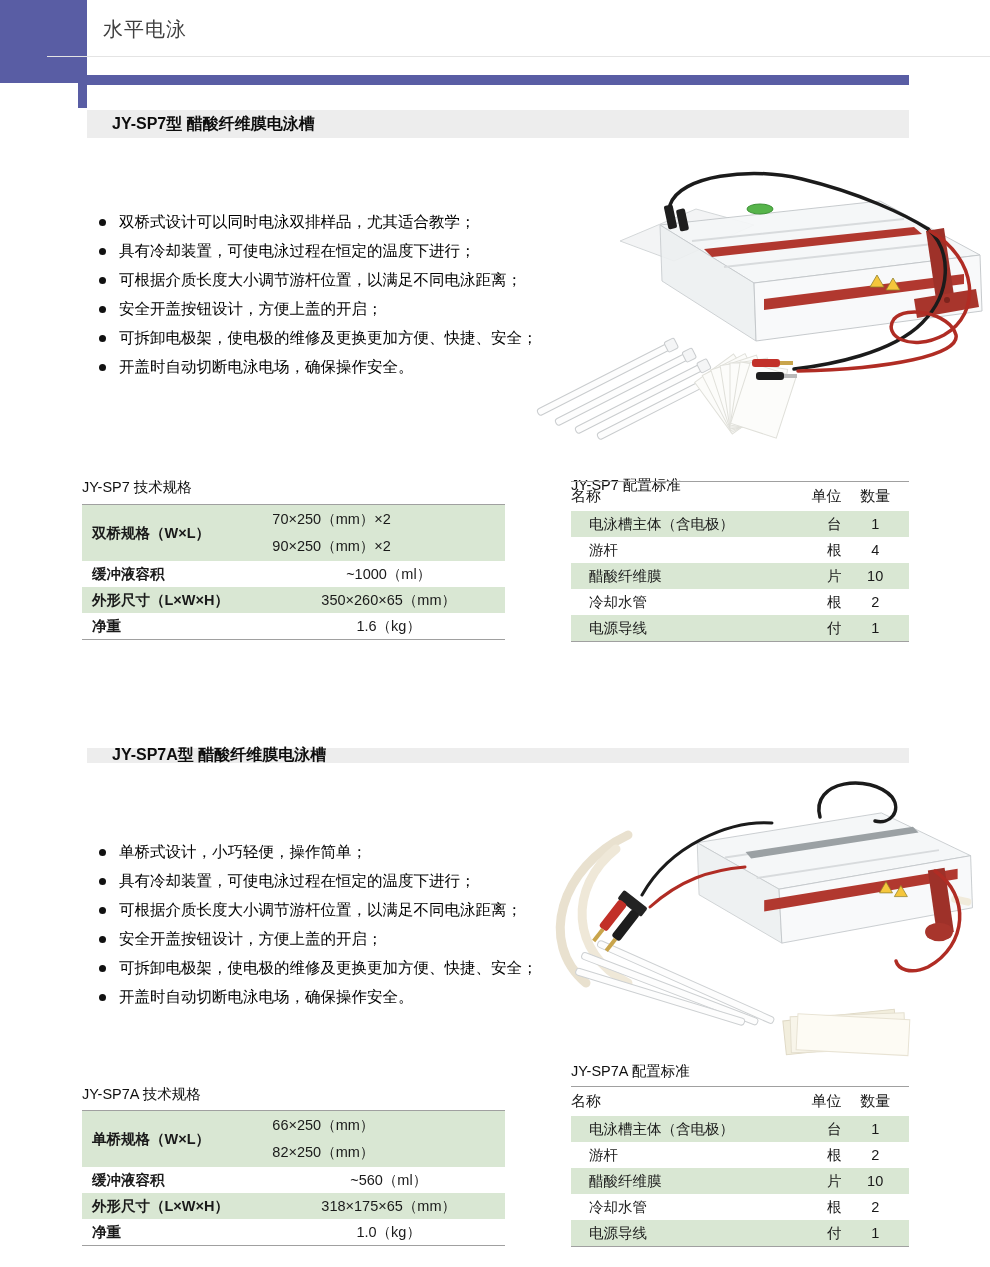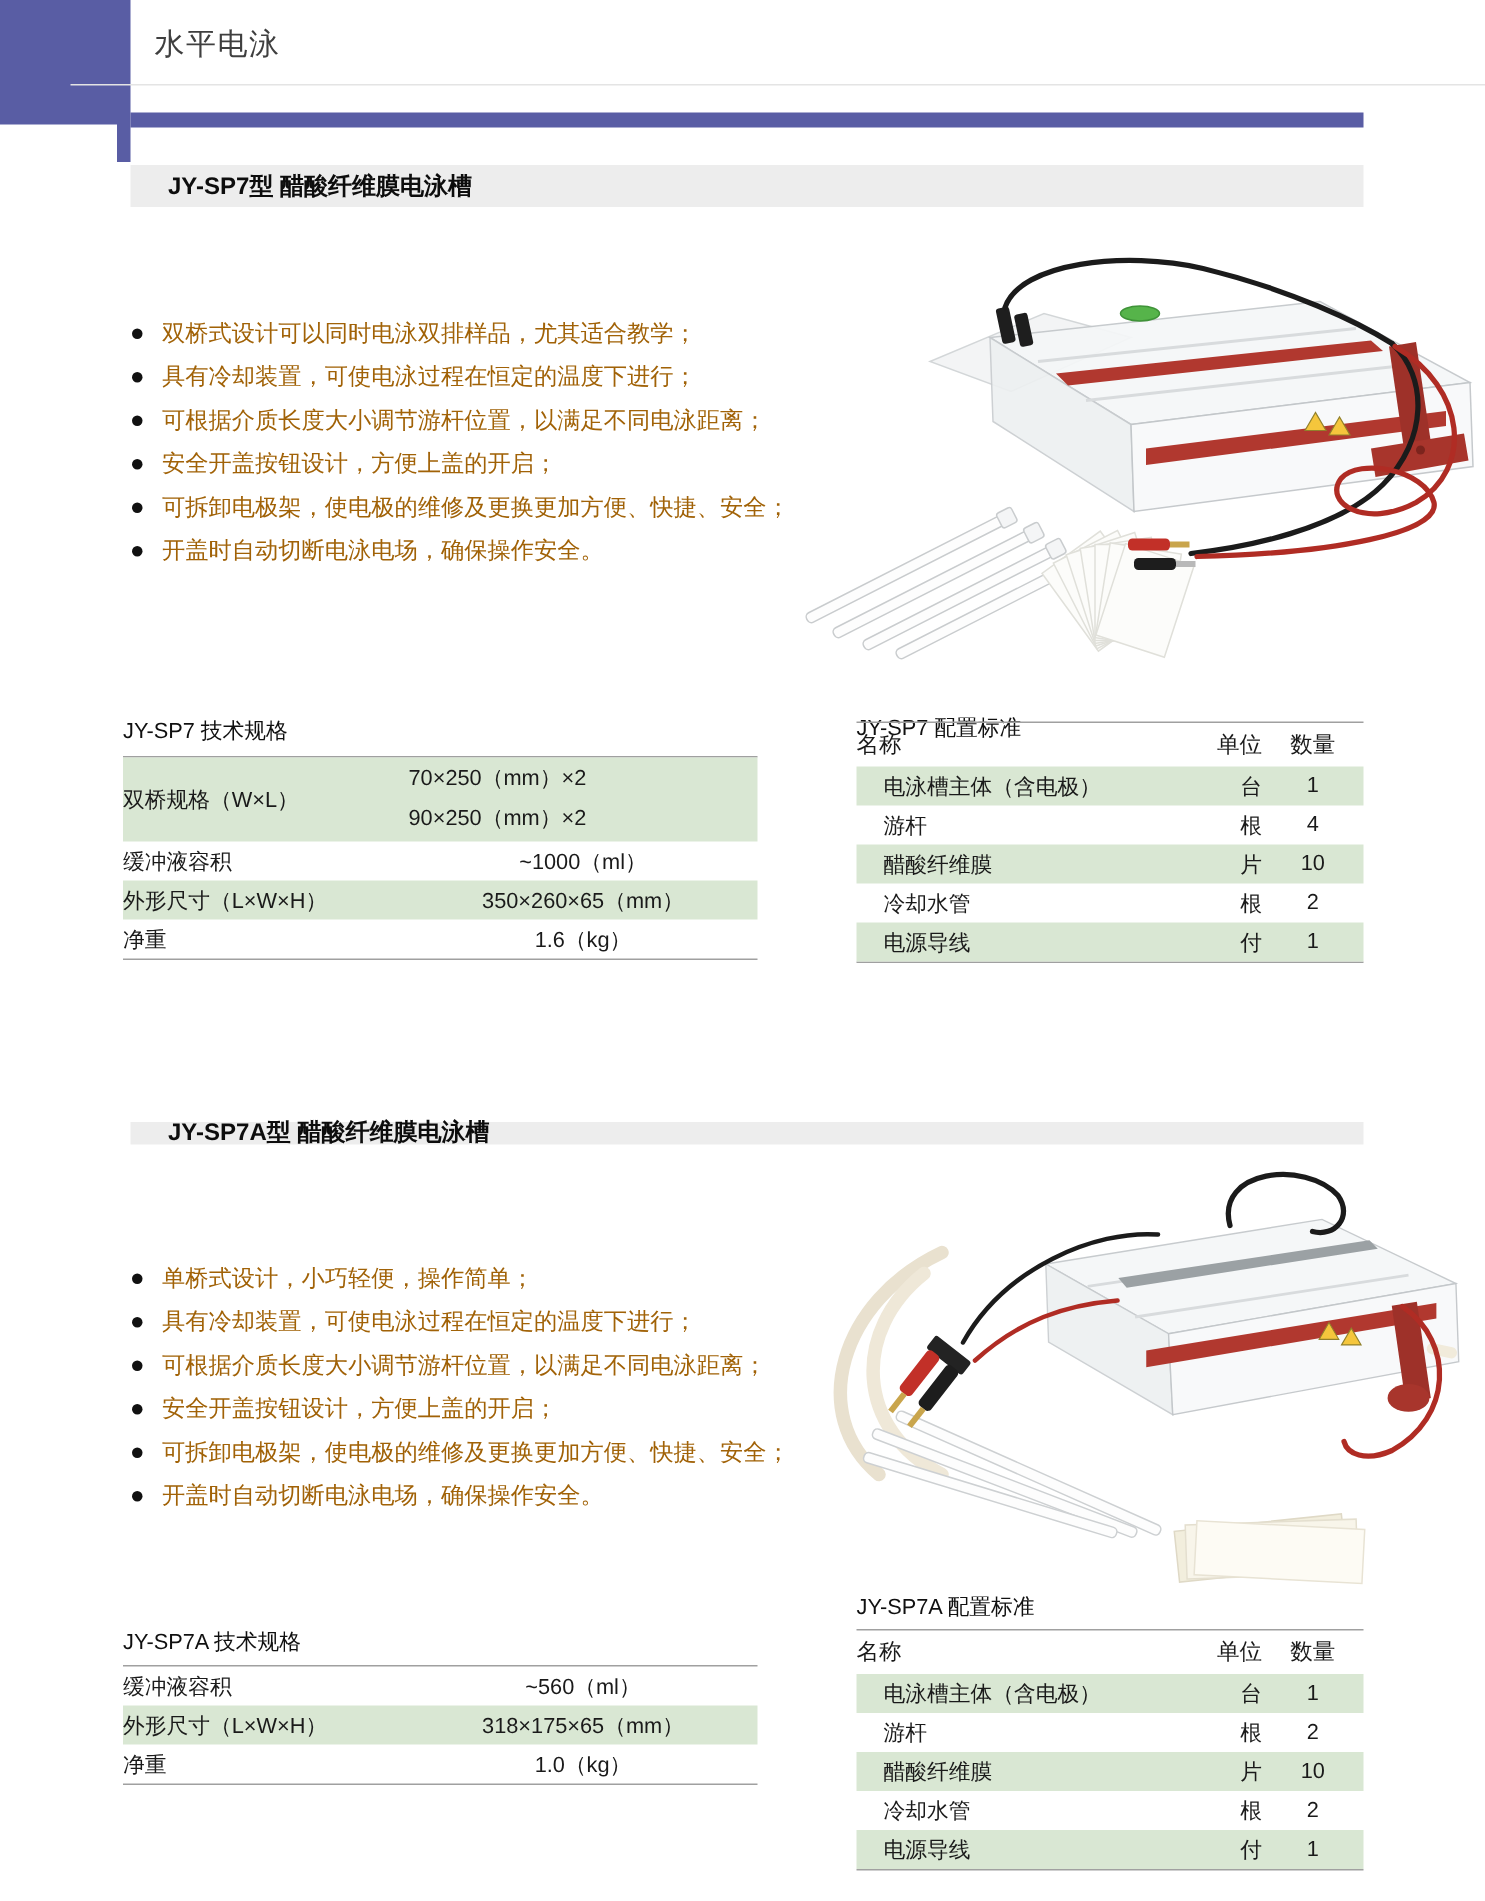--- a/index.html
+++ b/index.html
@@ -12,35 +12,35 @@
   .purple-vstrip{position:absolute;left:78px;top:0;width:9px;height:108px;background:#595da4;}
   .purple-hbar{position:absolute;left:87px;top:75px;width:822px;height:10px;background:#595da4;}
   .thin-rule{position:absolute;left:47px;top:56px;width:943px;height:1px;background:#e4e4e4;}
   .page-title{position:absolute;left:103px;top:16px;margin:0;font-size:20px;font-weight:normal;color:#3f3f3f;letter-spacing:1px;}
   
   .section-bar{position:absolute;left:87px;width:822px;background:#ededed;display:flex;align-items:center;
     box-sizing:border-box;padding-left:25px;font-size:16px;font-weight:bold;color:#0d0d0d;}
   .s1{top:110px;height:28px;}
   .s2{top:748px;height:15px;}
   
-  .bullets{position:absolute;left:88px;width:470px;margin:0;padding:0;list-style:none;font-size:15.5px;color:#a16207;text-align:center;}
+  .bullets{position:absolute;left:99px;width:470px;margin:0;padding:0;list-style:none;font-size:15.5px;color:#000000;text-align:center;}
   .b1{top:208px;} .b2{top:838px;}
   .bullets li{height:29px;display:flex;align-items:center;}
   .dot{width:7px;height:7px;border-radius:50%;background:#111;margin-right:13px;flex:none;}
   
   .tbl-title{position:absolute;font-size:14.5px;color:#101010;}
   .spec-t1{left:82px;top:478px;} .cfg-t1{left:571px;top:476px;}
   .spec-t2{left:82px;top:1085px;} .cfg-t2{left:571px;top:1062px;}
   
   .spec-table{position:absolute;left:82px;width:423px;border-top:1px solid #a0a0a0;border-bottom:1px solid #a0a0a0;font-size:14.5px;}
   .st1{top:504px;} .st2{top:1110px;}
   .srow{display:flex;align-items:center;height:26px;}
   .srow.tall{height:56px;}
   .srow.green{background:#d9e7d3;}
-  .slabel{width:45%;box-sizing:border-box;}
+  .slabel{width:45%;padding-left:10px;box-sizing:border-box;font-weight:bold;}
   .sval{width:55%;text-align:center;}
   .svals{width:55%;text-align:left;display:flex;flex-direction:column;justify-content:center;}
   .svals div{line-height:27px;}
   
   .cfg-table{position:absolute;left:571px;width:338px;border-top:1px solid #a0a0a0;border-bottom:1px solid #a0a0a0;font-size:14.5px;}
   .ct1{top:481px;} .ct2{top:1086px;}
   .crow{display:flex;align-items:center;height:26px;}
   .crow.chead{height:29px;font-size:15px;}
   .crow.green{background:#d9e7d3;}
   .c1{width:50%;padding-left:18px;box-sizing:border-box;}
@@ -284,20 +284,27 @@
   </g>
   <g transform="translate(262,238)">
     <rect x="0" y="8" width="112" height="34" transform="rotate(-6)" fill="#f2eedd" stroke="#dfd9c6"></rect>
     <rect x="8" y="4" width="114" height="36" transform="rotate(-2)" fill="#f8f5ea" stroke="#e4dfcf"></rect>
     <rect x="16" y="0" width="112" height="36" transform="rotate(3)" fill="#fdfbf4" stroke="#e8e3d4"></rect>
   </g>
 </svg>
 
 <div class="tbl-title spec-t2">JY-SP7A 技术规格</div>
 <div class="spec-table st2">
+  <div class="srow green tall">
+    <div class="slabel">单桥规格（W×L）</div>
+    <div class="svals">
+      <div>66×250（mm）</div>
+      <div>82×250（mm）</div>
+    </div>
+  </div>
   <div class="srow">
     <div class="slabel">缓冲液容积</div>
     <div class="sval">~560（ml）</div>
   </div>
   <div class="srow green">
     <div class="slabel">外形尺寸（L×W×H）</div>
     <div class="sval">318×175×65（mm）</div>
   </div>
   <div class="srow">
     <div class="slabel">净重</div>

